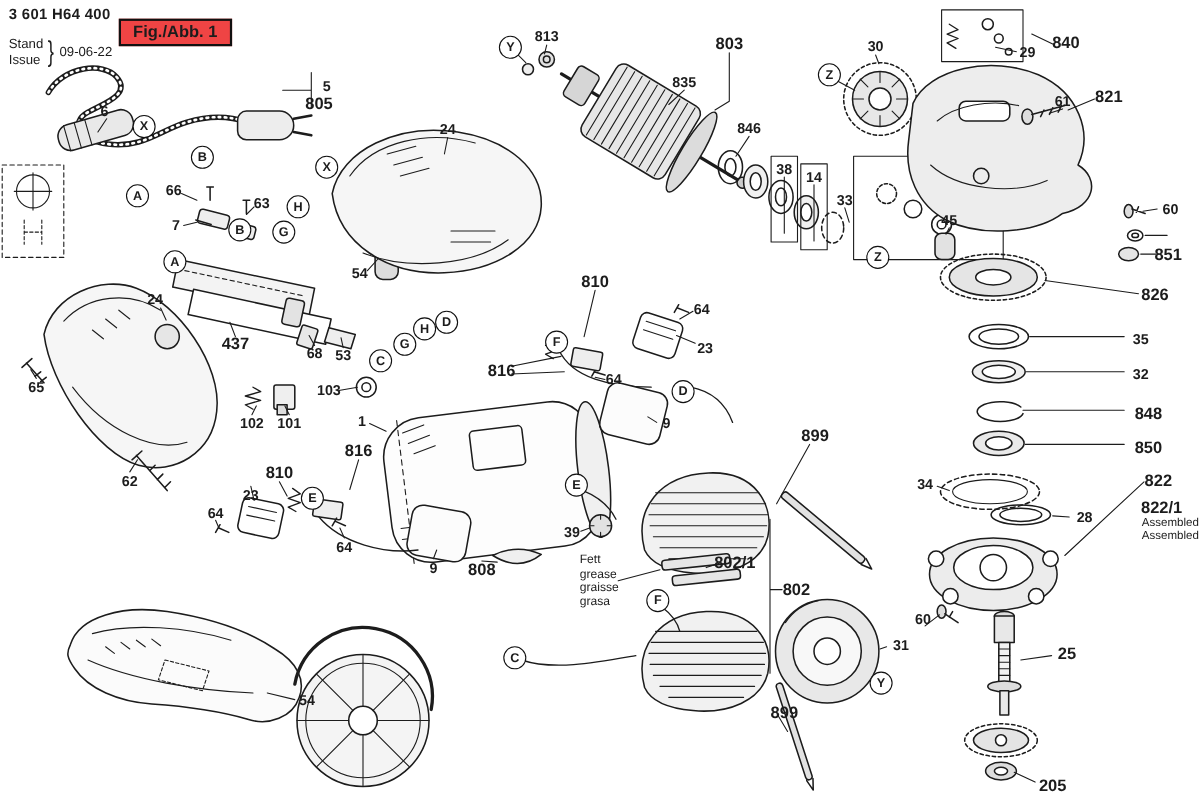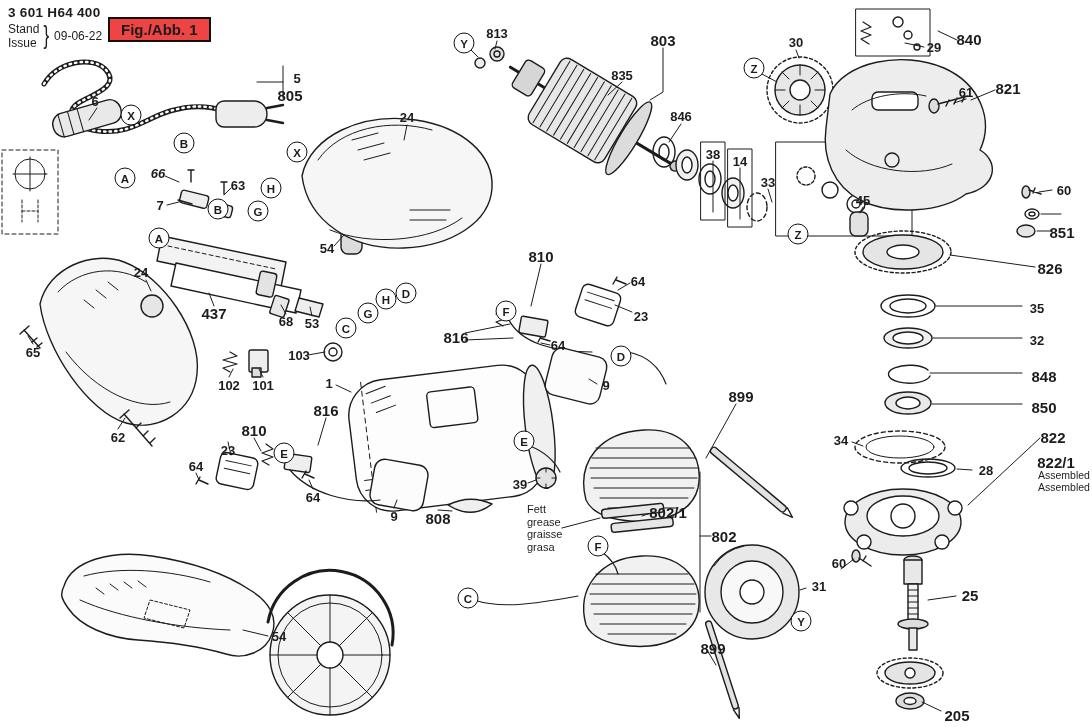--- a/index.html
+++ b/index.html
@@ -2,21 +2,21 @@
 <html style="--ink: #1c1c1c; --paper: #ffffff;"><head>
 <meta charset="utf-8">
 <style>
   :root{ --ink:#1c1c1c; --paper:#ffffff; }
   html,body{margin:0;padding:0}
   body{background:var(--paper,#fff);color:var(--ink,#1c1c1c);font-family:"Liberation Sans",sans-serif}
   .screen{position:relative;width:1092px;height:727px;overflow:hidden;background:var(--paper,#fff)}
   .artwork{position:absolute;left:0;top:0;color:var(--ink,#1c1c1c)}
   .hdr{position:absolute;left:8px;top:5px}
   .pn{font-weight:bold;font-size:13.5px;letter-spacing:.3px}
-  .rev{display:flex;align-items:center;gap:3px;margin-top:0}
+  .rev{display:flex;align-items:center;gap:3px;margin-top:11px}
   .rev .labels{display:flex;flex-direction:column;font-size:12px;line-height:14px}
   .brace{font-size:26px;font-weight:400;display:inline-block;transform:scaleX(.65)}
   .date{font-size:12px}
   .figbox{position:absolute;left:108px;top:17px;border:2.2px solid #111;padding:2px 11px;font-weight:bold;font-size:15px;background:#ef4444}
   .note{position:absolute;font-size:11.5px;line-height:13.5px;white-space:nowrap}
   .footer-left{left:6px;top:670px;line-height:14px}
   .install-note{left:393px;top:653px}
   .assembly-note{left:680px;top:412px}
   .grease-note{left:527px;top:503px;font-size:11px;line-height:12.5px}
   .assembled-note{left:1038px;top:469px;font-size:10.5px;line-height:12px}
@@ -301,21 +301,21 @@
     </div>
   <div class="note assembled-note">
       <div>Assembled</div>
       <div>Assembled</div>
     </div>
 
   <div id="callout-layer">
       <div class="callout" style="left: 297px; top: 78px;">5</div>
       <div class="callout strong" style="left: 290px; top: 95px;">805</div>
       <div class="callout" style="left: 95px; top: 101px;">6</div>
-      <div class="callout" style="left: 158px; top: 173px; font-style: italic;">66</div>
+      <div class="callout" style="left: 158px; top: 173px;">66</div>
       <div class="callout" style="left: 160px; top: 205px;">7</div>
       <div class="callout" style="left: 238px; top: 185px;">63</div>
       <div class="callout" style="left: 407px; top: 117px;">24</div>
       <div class="callout" style="left: 497px; top: 33px;">813</div>
       <div class="callout" style="left: 622px; top: 75px;">835</div>
       <div class="callout strong" style="left: 663px; top: 40px;">803</div>
       <div class="callout" style="left: 681px; top: 116px;">846</div>
       <div class="callout" style="left: 713px; top: 154px;">38</div>
       <div class="callout" style="left: 740px; top: 161px;">14</div>
       <div class="callout" style="left: 796px; top: 42px;">30</div>

